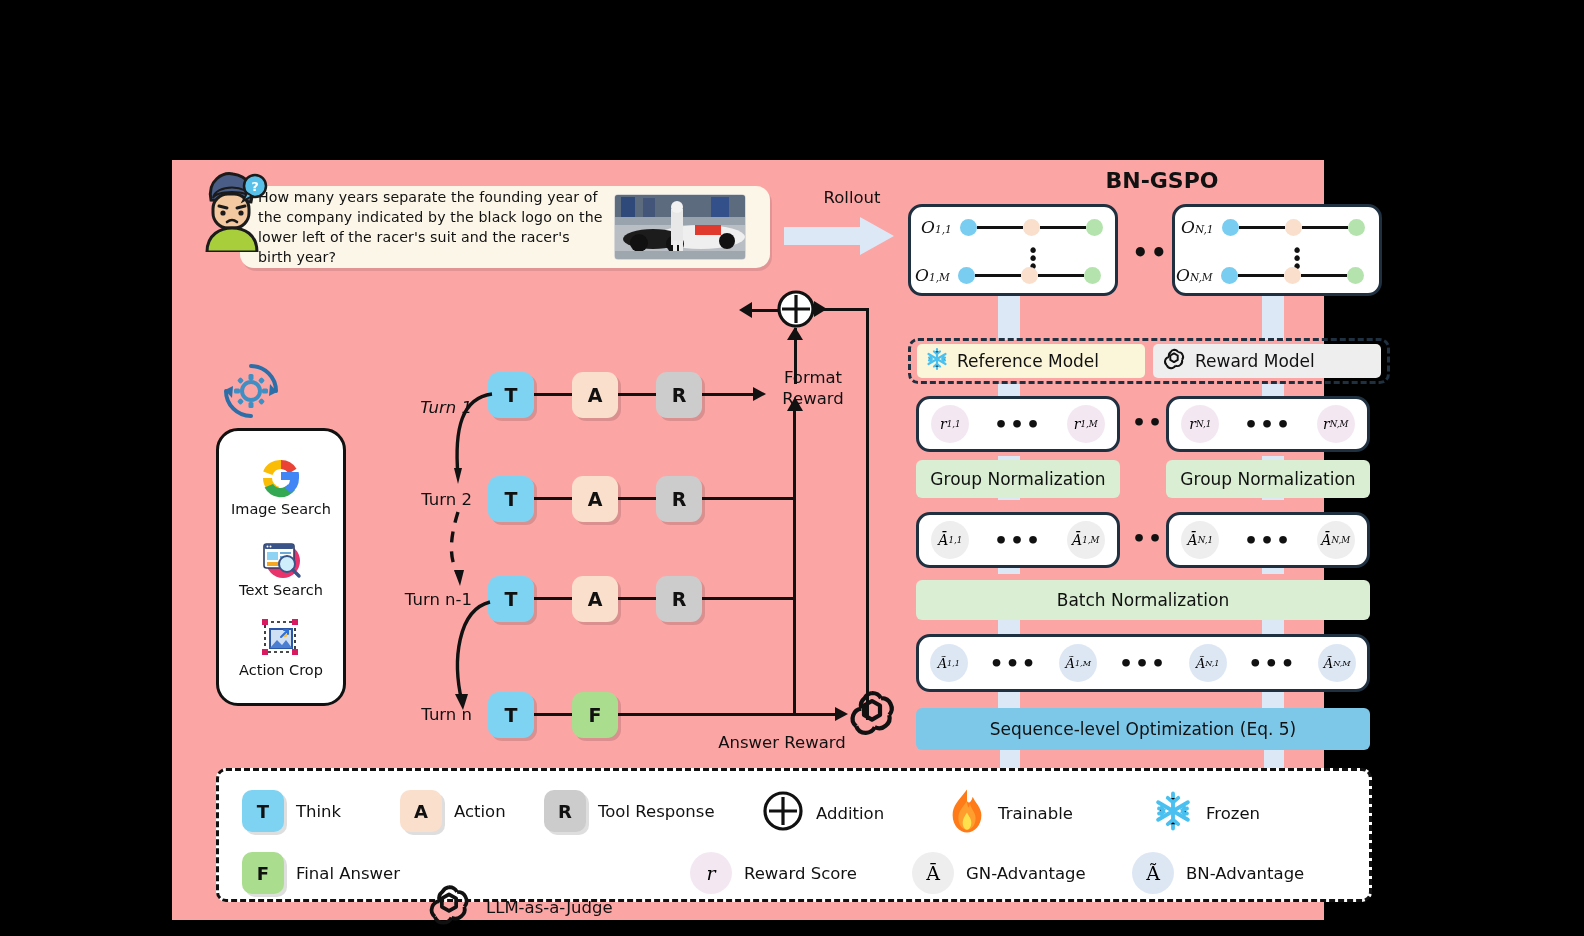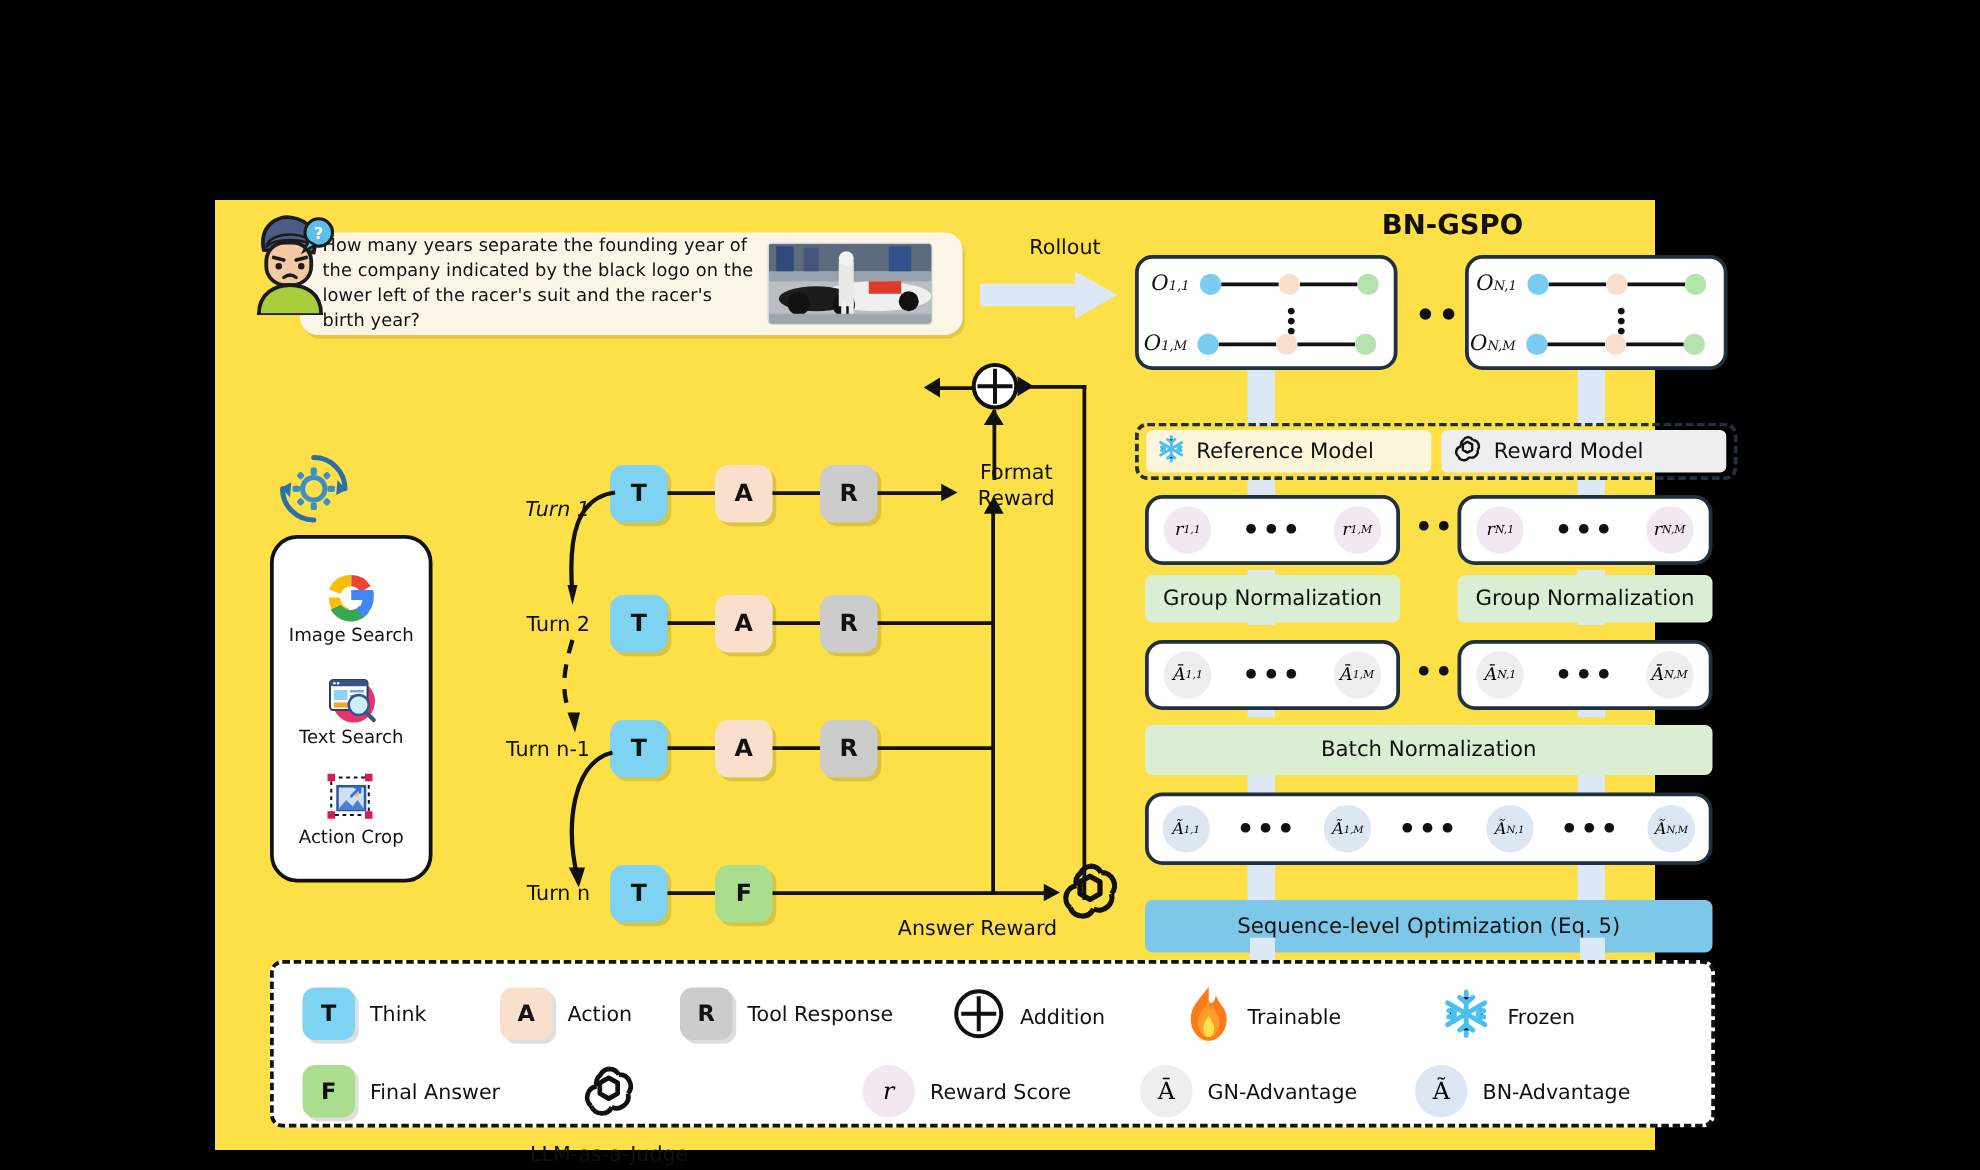--- a/index.html
+++ b/index.html
@@ -3,21 +3,21 @@
 <meta charset="utf-8">
 <style>
   * { box-sizing: border-box; margin:0; padding:0; }
   html,body{ background:#000; }
   body{
     width:1584px; height:936px; position:relative; overflow:hidden;
     font-family:"DejaVu Sans", sans-serif;
   }
   #canvas{
     position:absolute; left:172px; top:160px; width:1152px; height:760px;
-    background:#fde047;
+    background:#fca5a5;
   }
   .abs{ position:absolute; }
 
   
   #q-bubble{
     left:68px; top:26px; width:530px; height:82px;
     background:#fbf6e8; border-radius:14px;
     box-shadow:2px 3px 0 rgba(0,0,0,.10);
     display:flex; align-items:center; padding:6px 8px 6px 18px; gap:8px;
   }
@@ -474,21 +474,21 @@
   <div class="rbox" style="left:744px; top:474px; width:454px; height:58px; display:flex; align-items:center; justify-content:space-around;">
     <span class="circ c-bn" style="width:38px;height:38px;font-size:13px;">Ã<span class="sub">1,1</span></span>
     <span class="hdots" style="font-size:22px;">•••</span>
     <span class="circ c-bn" style="width:38px;height:38px;font-size:13px;">Ã<span class="sub">1,M</span></span>
     <span class="hdots" style="font-size:22px;">•••</span>
     <span class="circ c-bn" style="width:38px;height:38px;font-size:13px;">Ã<span class="sub">N,1</span></span>
     <span class="hdots" style="font-size:22px;">•••</span>
     <span class="circ c-bn" style="width:38px;height:38px;font-size:13px;">Ã<span class="sub">N,M</span></span>
   </div>
 
-  <div class="pill blue-pill" style="left:744px; top:548px; width:454px; height:42px; font-weight:normal;margin-top:12px;">Sequence-level Optimization (Eq. 5)</div>
+  <div class="pill blue-pill" style="left:744px; top:548px; width:454px; height:42px; font-weight:normal;">Sequence-level Optimization (Eq. 5)</div>
 
   <svg class="abs" style="left:818px; top:590px;" width="40" height="44">
     <path d="M10 0 H30 V22 H40 L20 44 L0 22 H10 Z" fill="#dce8f5"></path>
   </svg>
   <svg class="abs" style="left:1082px; top:590px;" width="40" height="44">
     <path d="M10 0 H30 V22 H40 L20 44 L0 22 H10 Z" fill="#dce8f5"></path>
   </svg>
 
   <div id="legend" class="abs"></div>
 
@@ -534,21 +534,21 @@
         </g>
       </svg>
     </span>
     <span class="lg-text">Frozen</span>
   </div>
 
   <div class="lg-item abs" style="left:70px; top:692px;">
     <span class="lg-node n-f">F</span>
     <span class="lg-text">Final Answer</span>
   </div>
-  <div class="lg-item abs" style="left:252px; top:688px;flex-direction:column;">
+  <div class="lg-item abs" style="left:252px; top:720px;">
     <span>
       <svg width="50" height="50" viewBox="0 0 56 56">
         <g fill="none" stroke="#111" stroke-width="4.2" stroke-linejoin="round">
           <path d="M28 8 a10 10 0 0 1 9 5.2 M37 13.2 a10 10 0 0 1 9.6 5.8 a10 10 0 0 1 -1.4 11 M45.2 30 a10 10 0 0 1 -3.4 10.6 a10 10 0 0 1 -11 1.6 M30.8 42.2 a10 10 0 0 1 -9.2 5.6 a10 10 0 0 1 -9.4 -6.6 M12.2 41.2 a10 10 0 0 1 -3 -11 a10 10 0 0 1 8 -6.6 M17.2 23.6 a10 10 0 0 1 3.4 -10.4 A10 10 0 0 1 28 8"></path>
           <path d="M20 20.5 L28 16 L36 20.5 L36 30 L28 34.6 L20 30 Z"></path>
         </g>
       </svg>
     </span>
     <span class="lg-text">LLM-as-a-Judge</span>
   </div>

